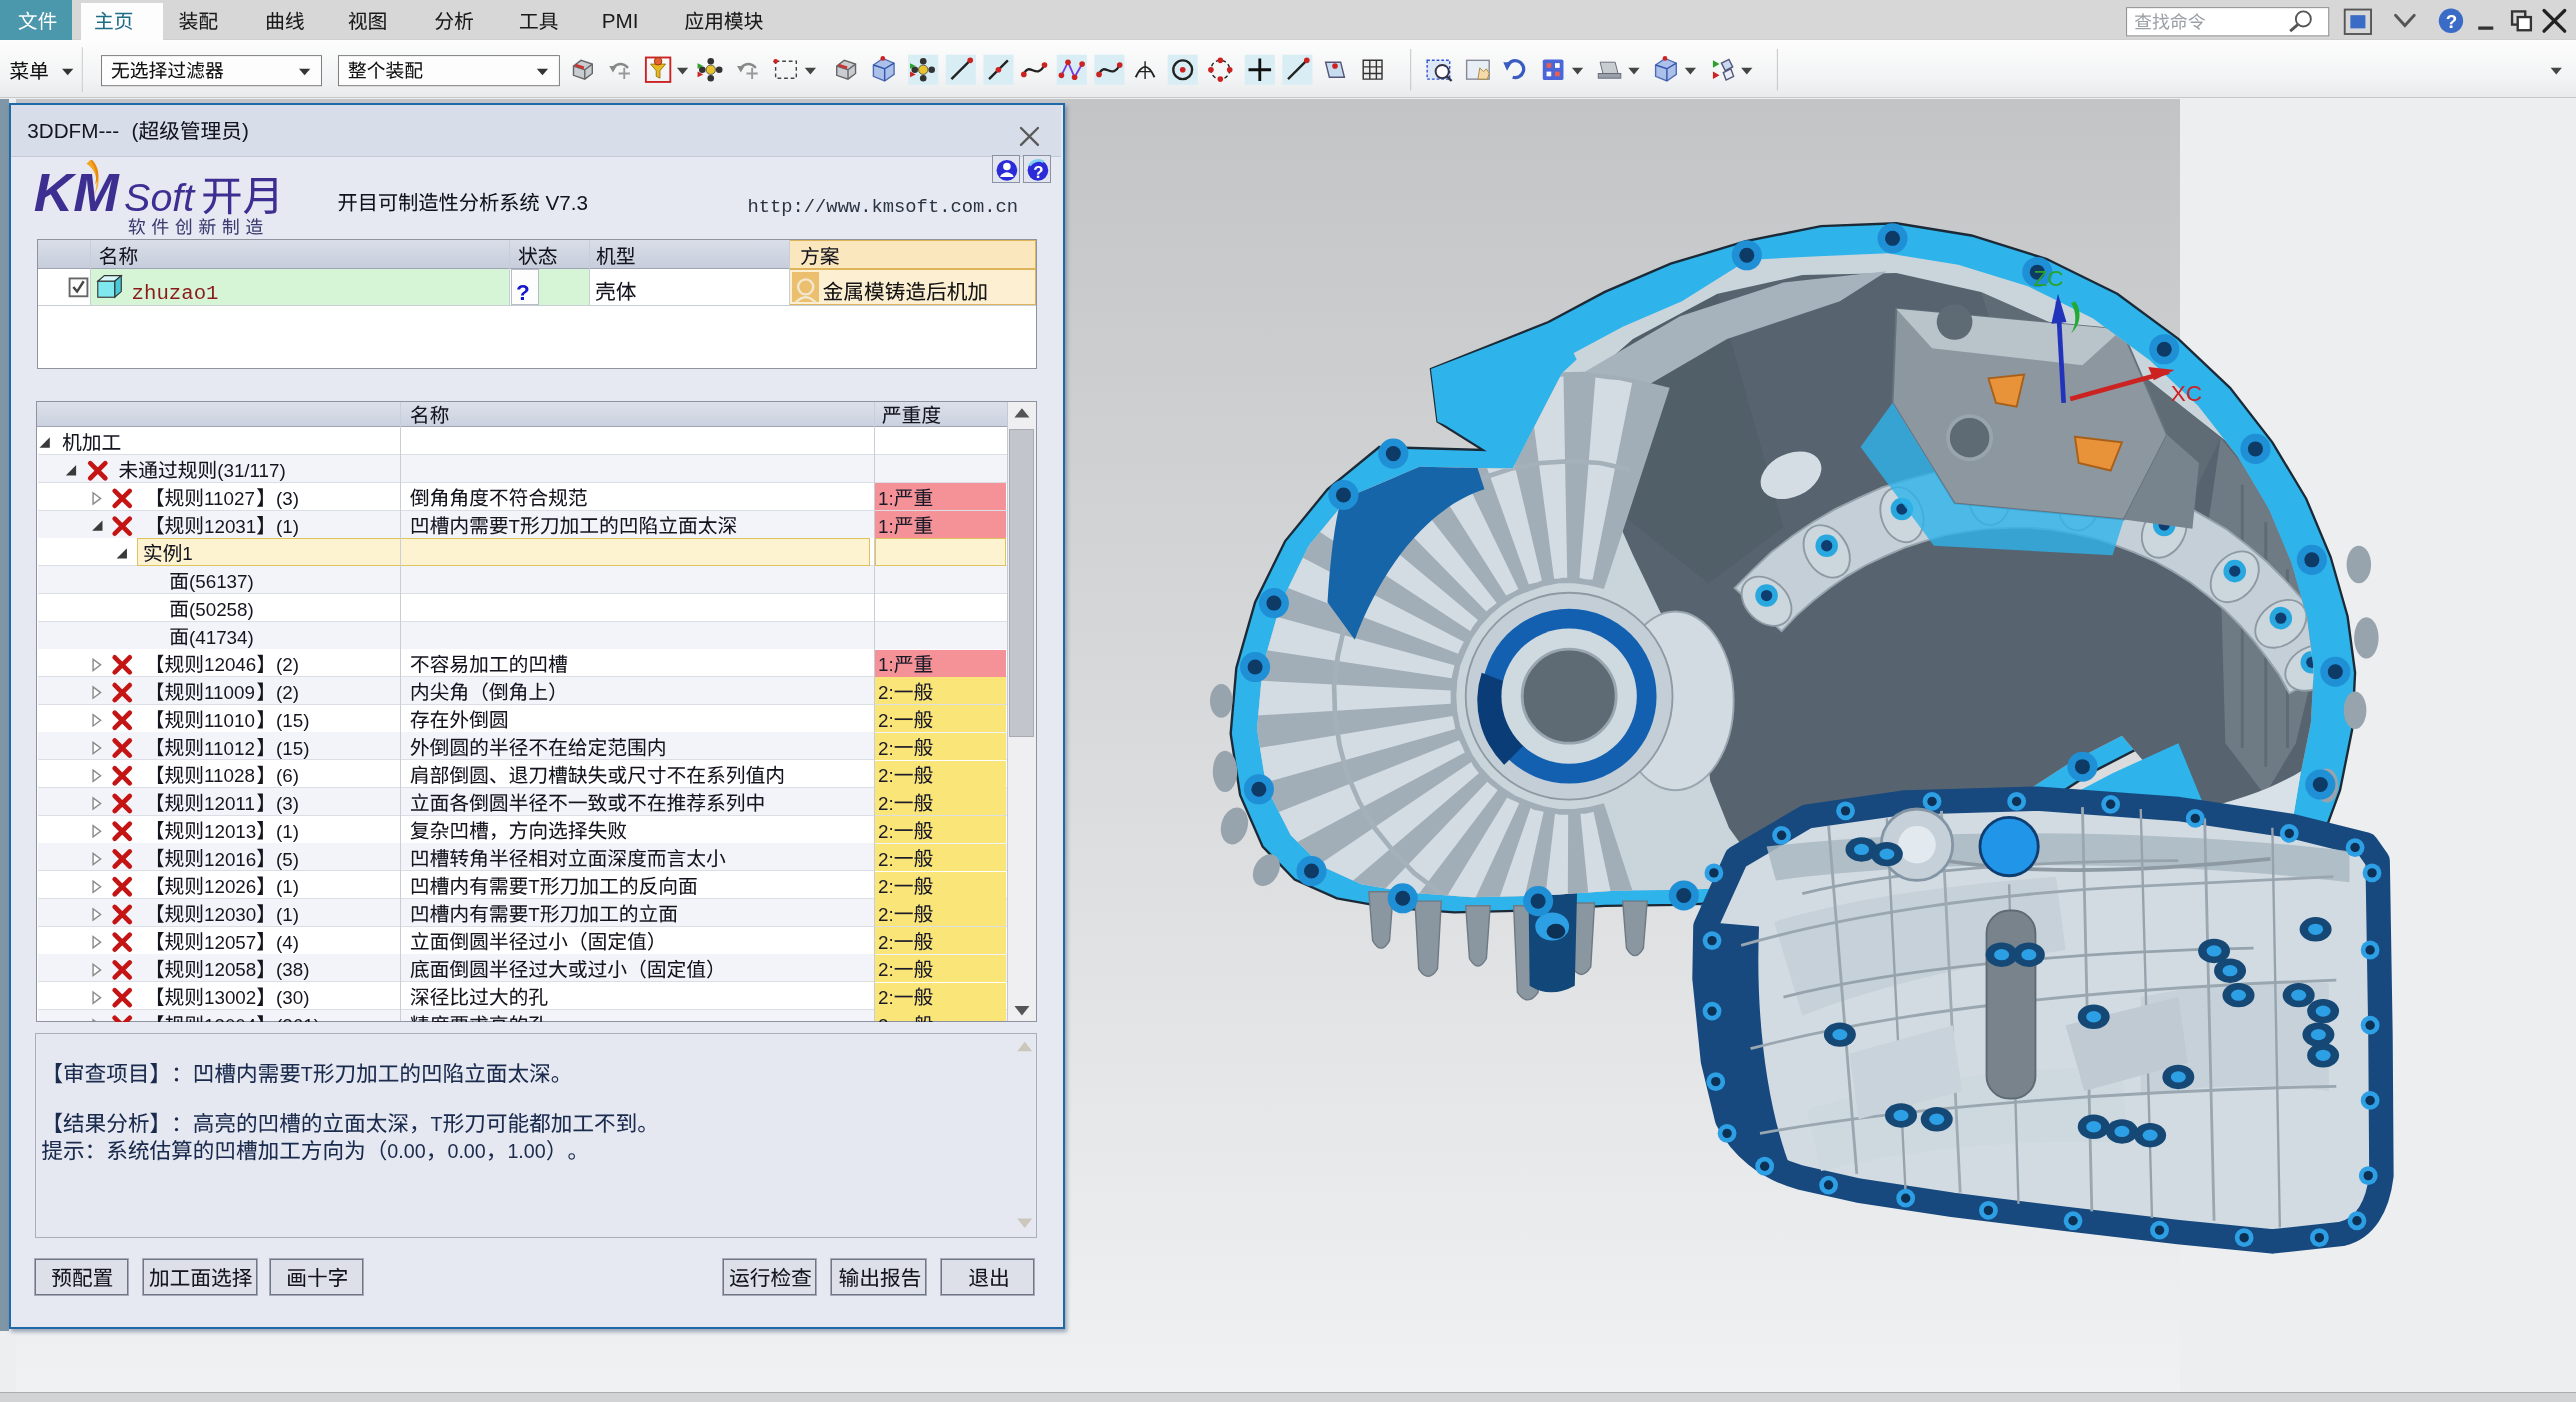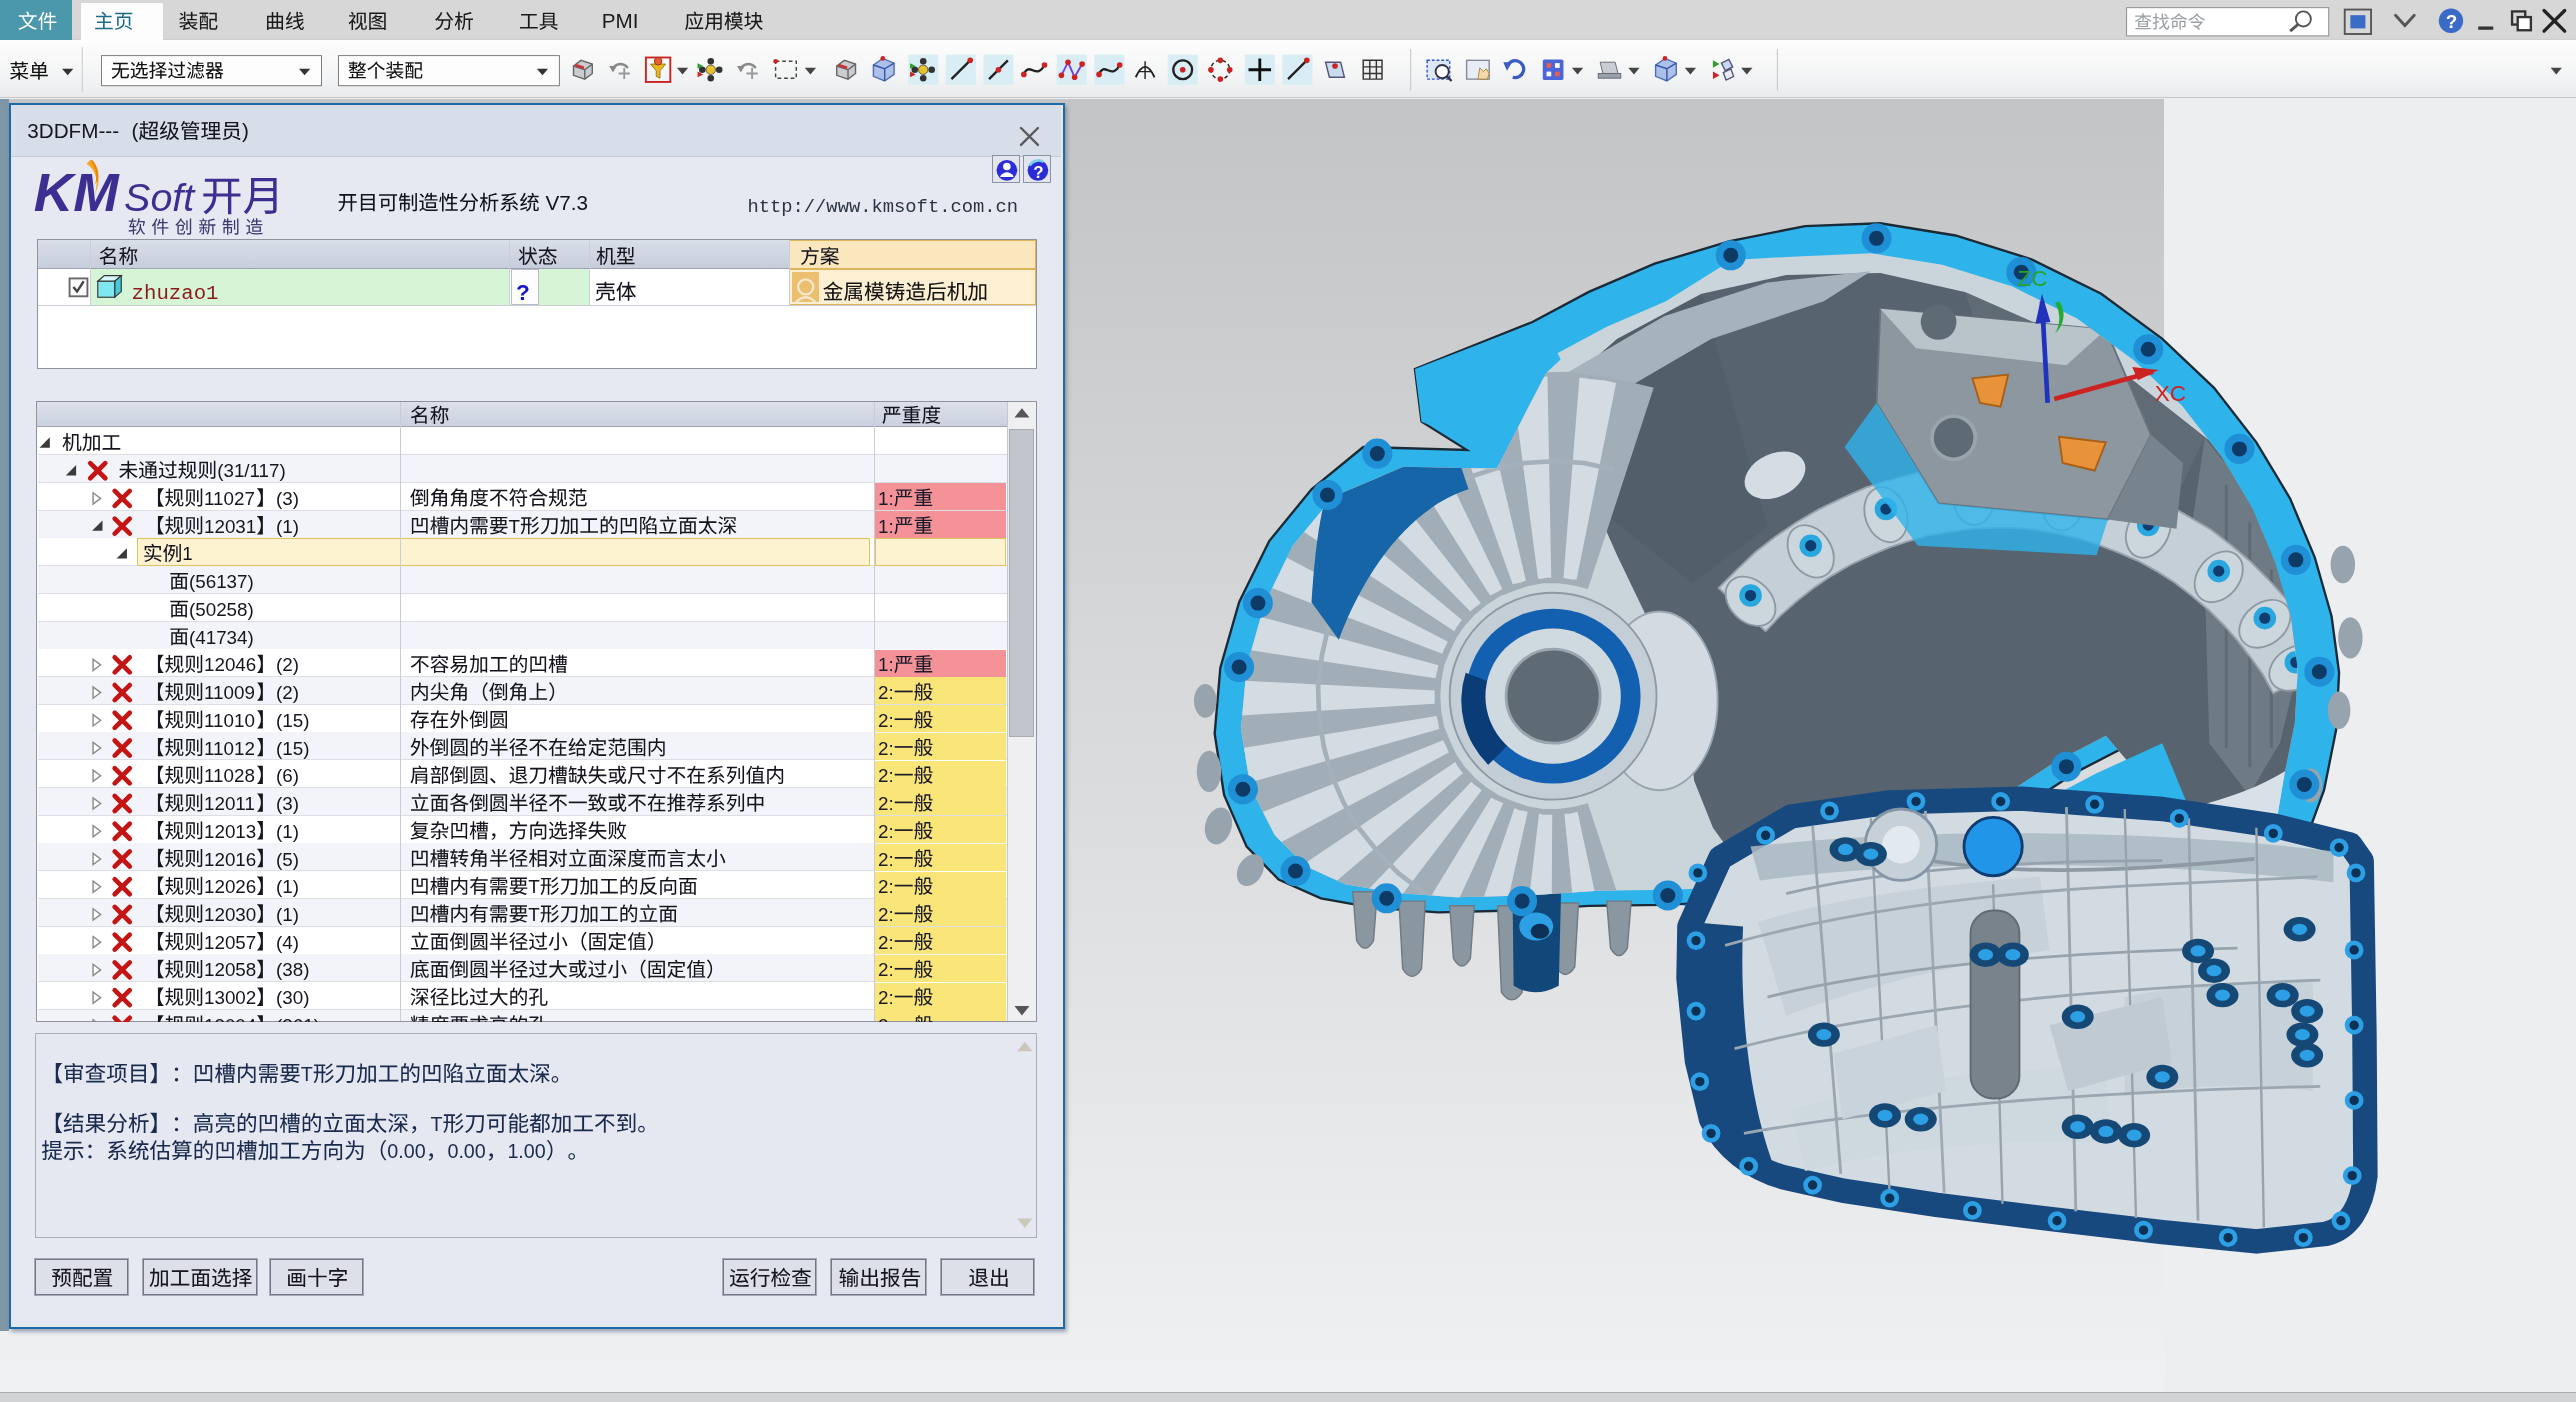--- a/index.html
+++ b/index.html
@@ -2,21 +2,21 @@
 <html style="font-size:15px"><head><meta charset="utf-8"><style>
 *{margin:0;padding:0;box-sizing:border-box}
 html,body{width:2576px;height:1403px;overflow:hidden}
 body{font-family:"Liberation Sans",sans-serif;background:#EDEEF0}
 #root{position:absolute;left:0;top:0;width:2576px;height:1403px;overflow:hidden}
 .abs{position:absolute}
 #tabs{left:0;top:0;width:2576px;height:40px;background:#D7D7D7;border-bottom:0.9px solid #CFCFCF}
 #filetab{left:0;top:0;width:72px;height:40px;background:#4B97AC}
 #hometab{left:81px;top:2.8px;width:82px;height:38px;background:#FDFDFD}
 #toolbar{left:0;top:40px;width:2576px;height:58px;background:linear-gradient(#FDFDFD,#F2F3F4 70%,#E9EAEB);border-bottom:0.9px solid #C6C7C8}
-#viewport{left:0;top:99px;width:2164px;height:1294px;background:linear-gradient(#C3C4C6,#F0F1F3)}
+#viewport{left:16px;top:99px;width:2164px;height:1294px;background:linear-gradient(#C3C4C6,#F0F1F3)}
 #vbottom{left:0;top:1392px;width:2576px;height:10.3px;background:#D2D3D5;border-top:0.9px solid #ABACAE}
 #leftstrip{left:0;top:99px;width:8.5px;height:1232px;background:#7E96A5}
 #dialog{left:9.4px;top:103px;width:1056px;height:1226px;background:#E6E9F2;border:2.8px solid #2069A8;box-shadow:1.9px 2.8px 3.8px rgba(60,80,110,.45)}
 
 #dtitle{left:0;top:0;width:1050px;height:52px;background:#D8DDEA;border-bottom:0.9px solid #C3C9D6}
 .ibtn{width:28px;height:28px;background:#E2E5EE;border:0.9px solid #8A93A3}
 #tbl1{left:25.4px;top:134px;width:1000px;height:130px;background:#fff;border:0.9px solid #8E939E}
 #tbl1 .hdr{left:0;top:0;width:998px;height:29px;background:linear-gradient(#D9DEE9,#C7CDDB);border-bottom:1.9px solid #9FA4B2}
 #tree{left:24.4px;top:296px;width:1001px;height:621px;background:#fff;border:0.9px solid #8E939E;overflow:hidden}
 #tree .hdr{left:0;top:0;width:999px;height:25.4px;background:linear-gradient(#DCE0EA,#CBD1DF);border-bottom:1.9px solid #9FA4B2}

